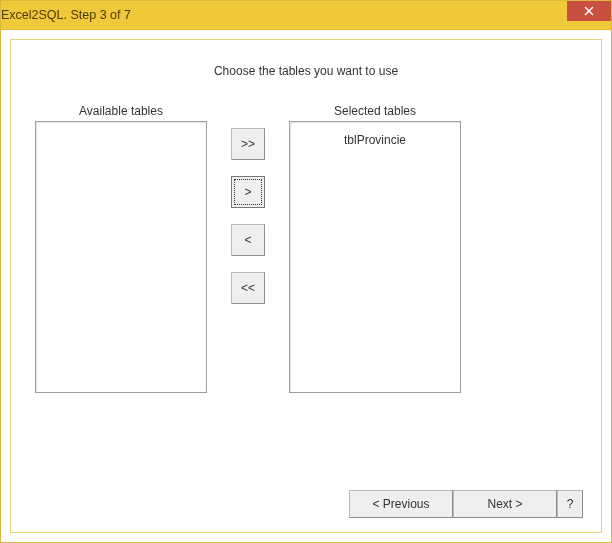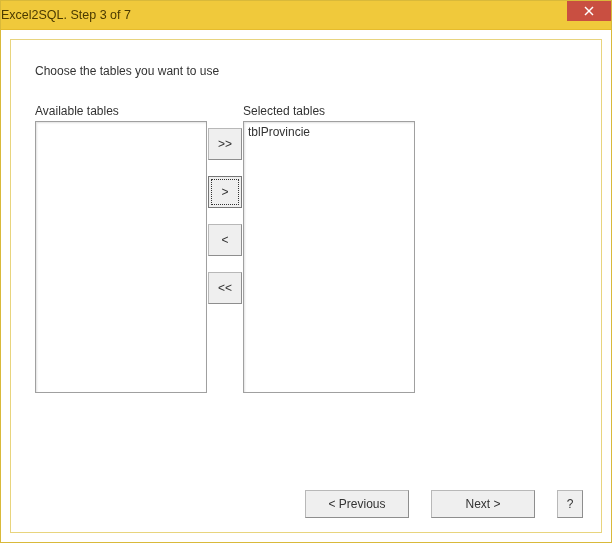--- a/index.html
+++ b/index.html
@@ -49,47 +49,48 @@
     .close-btn svg { display: block; }
     .content-frame {
       position: absolute;
       left: 9px;
       right: 9px;
       top: 38px;
       bottom: 9px;
       border: 1px solid #e8d47e;
       background: #fff;
       padding: 24px 24px 16px 24px;
+      text-align: center;
     }
     .instruction {
       font-size: 12px;
       margin-bottom: 26px;
       color: #333;
     }
     .tables-row {
       display: flex;
-      gap: 1px;
+      gap: 24px;
       align-items: flex-start;
     }
     .col {
       display: flex;
       flex-direction: column;
     }
     .col-label {
       font-size: 12px;
       margin-bottom: 3px;
       color: #333;
     }
     .listbox {
       width: 172px;
       height: 272px;
       border: 1px solid #a0a0a0;
       box-shadow: inset 1px 1px 2px rgba(0,0,0,0.12);
       background: #fff;
-      padding: 2px 4px;
+      padding: 10px 4px;
       font-size: 12px;
       line-height: 16px;
       overflow: auto;
     }
     .listbox .item {
       white-space: nowrap;
       cursor: default;
     }
     .btn-col {
       display: flex;
@@ -116,21 +117,21 @@
       outline: 1px dotted #333;
       outline-offset: -4px;
       border: 1px solid #777;
     }
     .footer {
       position: absolute;
       bottom: 14px;
       right: 18px;
       display: flex;
       align-items: center;
-      gap: 22px;
+      gap: 0;
     }
     .wiz-btn {
       min-width: 104px;
       height: 28px;
       background: #efefef;
       border: 1px solid #b8b8b8;
       border-right-color: #8e8e8e;
       border-bottom-color: #8e8e8e;
       font-size: 12px;
       color: #333;

